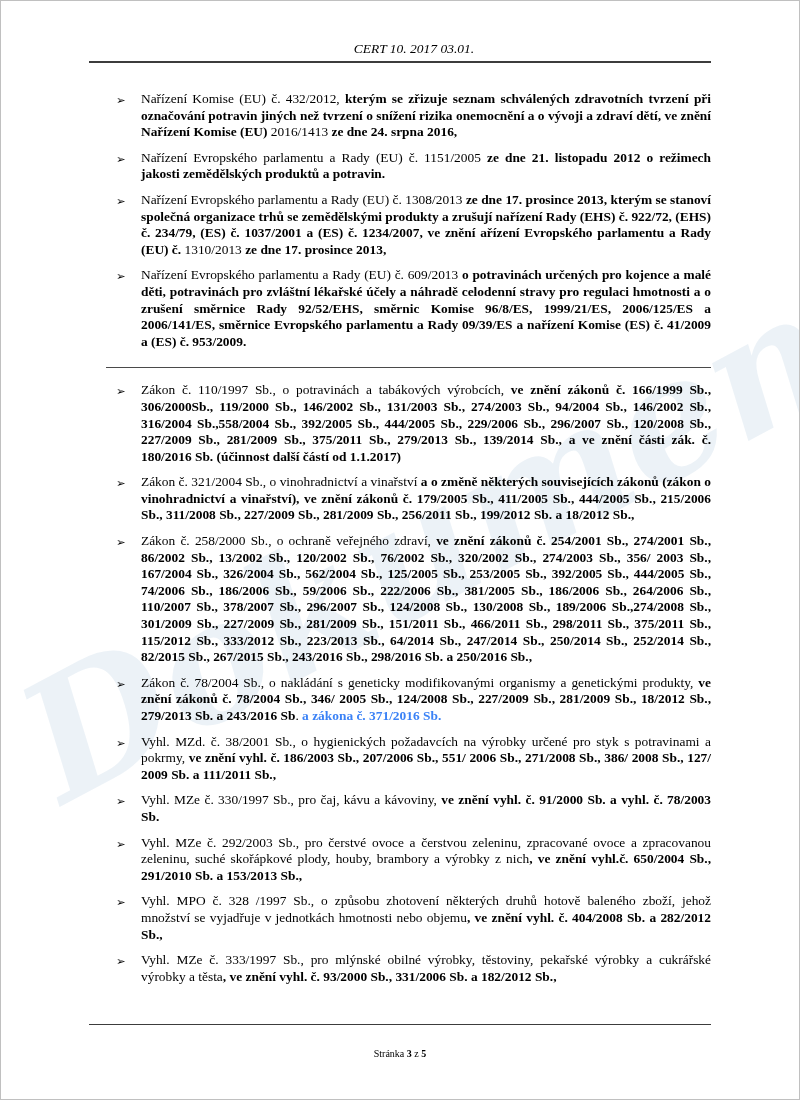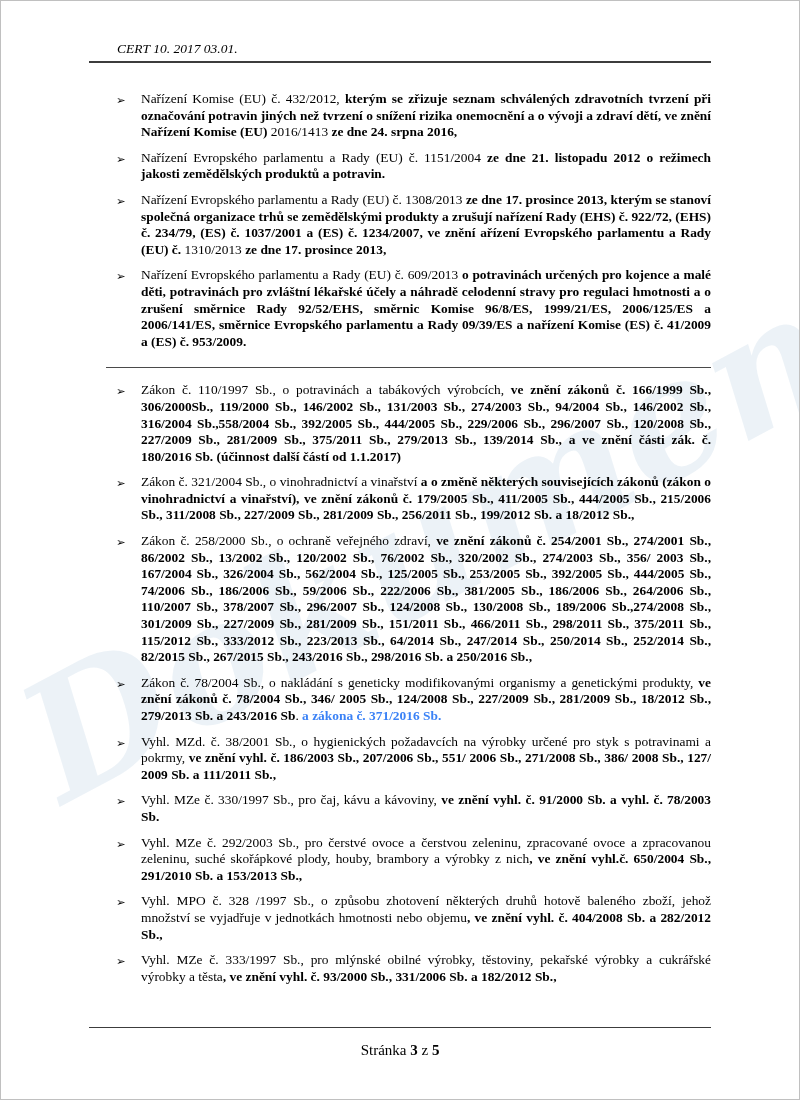--- a/index.html
+++ b/index.html
@@ -30,21 +30,21 @@
     font-weight: bold;
     color: rgba(150, 185, 212, 0.18);
     white-space: nowrap;
     text-align: center;
     pointer-events: none;
     user-select: none;
   }
 
   .header {
     padding: 40px 88px 0 116px;
-    text-align: left;
+    text-align: center;
     font-style: italic;
     font-size: 13.5px;
     line-height: 16px;
   }
 
   .header-rule {
     border: none;
     border-top: 2px solid #3c3c3c;
     margin: 4px 88px 0 88px;
   }
@@ -86,42 +86,42 @@
     border-top: 1px solid #4a4a4a;
     margin: 17px 0 14px 17px;
   }
 
   .footer {
     position: absolute;
     left: 88px;
     right: 88px;
     bottom: 40px;
     border-top: 1.5px solid #3c3c3c;
-    padding-top: 14px;
+    padding-top: 23px;
     text-align: center;
-    font-size: 15px;
+    font-size: 10px;
   }
   .footer .pg-b { font-weight: bold; }
 </style>
 </head>
 <body>
 
 <div class="page">
 
   <div class="watermark">Dokument</div>
 
   <div class="header">
     <span>CERT 10. 2017 03.01.</span>
   </div>
   <hr class="header-rule">
 
   <div class="content">
     <ul class="reg-list">
         <li><span class="bullet">➢</span><span><span class="seg-b">Nařízení Komise (EU) č. 432/2012,</span><span class="seg-n"> kterým se zřizuje seznam schválených zdravotních tvrzení při označování potravin jiných než tvrzení o snížení rizika onemocnění a o vývoji a zdraví dětí, ve znění Nařízení Komise (EU) </span><span class="seg-b">2016/1413</span><span class="seg-n"> ze dne 24. srpna 2016,</span></span></li>
-        <li><span class="bullet">➢</span><span><span class="seg-b">Nařízení Evropského parlamentu a Rady (EU) č. 1151/2004</span><span class="seg-n"> ze dne 21. listopadu 2012 o režimech jakosti zemědělských produktů a potravin.</span></span></li>
+        <li><span class="bullet">➢</span><span><span class="seg-b">Nařízení Evropského parlamentu a Rady (EU) č. 1151/2005</span><span class="seg-n"> ze dne 21. listopadu 2012 o režimech jakosti zemědělských produktů a potravin.</span></span></li>
         <li><span class="bullet">➢</span><span><span class="seg-b">Nařízení Evropského parlamentu a Rady (EU) č. 1308/2013</span><span class="seg-n"> ze dne 17. prosince 2013, kterým se stanoví společná organizace trhů se zemědělskými produkty a zrušují nařízení Rady (EHS) č. 922/72, (EHS) č. 234/79, (ES) č. 1037/2001 a (ES) č. 1234/2007, ve znění ařízení Evropského parlamentu a Rady (EU) č. </span><span class="seg-b">1310/2013</span><span class="seg-n"> ze dne 17. prosince 2013,</span></span></li>
         <li><span class="bullet">➢</span><span><span class="seg-b">Nařízení Evropského parlamentu a Rady (EU) č. 609/2013</span><span class="seg-n"> o potravinách určených pro kojence a malé děti, potravinách pro zvláštní lékařské účely a náhradě celodenní stravy pro regulaci hmotnosti a o zrušení směrnice Rady 92/52/EHS, směrnic Komise 96/8/ES, 1999/21/ES, 2006/125/ES a 2006/141/ES, směrnice Evropského parlamentu a Rady 09/39/ES a nařízení Komise (ES) č. 41/2009 a (ES) č. 953/2009.</span></span></li>
       </ul>
 
     <hr class="mid-rule">
 
     <ul class="reg-list">
         <li><span class="bullet">➢</span><span><span class="seg-b">Zákon č. 110/1997 Sb., o potravinách a tabákových výrobcích,</span><span class="seg-n"> ve znění zákonů č. 166/1999 Sb., 306/2000Sb., 119/2000 Sb., 146/2002 Sb., 131/2003 Sb., 274/2003 Sb., 94/2004 Sb., 146/2002 Sb., 316/2004 Sb.,558/2004 Sb., 392/2005 Sb., 444/2005 Sb., 229/2006 Sb., 296/2007 Sb., 120/2008 Sb., 227/2009 Sb., 281/2009 Sb., 375/2011 Sb., 279/2013 Sb., 139/2014 Sb., a ve znění části zák. č. 180/2016 Sb. (účinnost další částí od 1.1.2017)</span></span></li>
         <li><span class="bullet">➢</span><span><span class="seg-b">Zákon č. 321/2004 Sb., o vinohradnictví a vinařství</span><span class="seg-n"> a o změně některých souvisejících zákonů (zákon o vinohradnictví a vinařství), ve znění zákonů č. 179/2005 Sb., 411/2005 Sb., 444/2005 Sb., 215/2006 Sb., 311/2008 Sb., 227/2009 Sb., 281/2009 Sb., 256/2011 Sb., 199/2012 Sb. a 18/2012 Sb.,</span></span></li>
         <li><span class="bullet">➢</span><span><span class="seg-b">Zákon č. 258/2000 Sb., o ochraně veřejného zdraví,</span><span class="seg-n"> ve znění zákonů č. 254/2001 Sb., 274/2001 Sb., 86/2002 Sb., 13/2002 Sb., 120/2002 Sb., 76/2002 Sb., 320/2002 Sb., 274/2003 Sb., 356/ 2003 Sb., 167/2004 Sb., 326/2004 Sb., 562/2004 Sb., 125/2005 Sb., 253/2005 Sb., 392/2005 Sb., 444/2005 Sb., 74/2006 Sb., 186/2006 Sb., 59/2006 Sb., 222/2006 Sb., 381/2005 Sb., 186/2006 Sb., 264/2006 Sb., 110/2007 Sb., 378/2007 Sb., 296/2007 Sb., 124/2008 Sb., 130/2008 Sb., 189/2006 Sb.,274/2008 Sb., 301/2009 Sb., 227/2009 Sb., 281/2009 Sb., 151/2011 Sb., 466/2011 Sb., 298/2011 Sb., 375/2011 Sb., 115/2012 Sb., 333/2012 Sb., 223/2013 Sb., 64/2014 Sb., 247/2014 Sb., 250/2014 Sb., 252/2014 Sb., 82/2015 Sb., 267/2015 Sb., 243/2016 Sb., 298/2016 Sb. a 250/2016 Sb.,</span></span></li>

